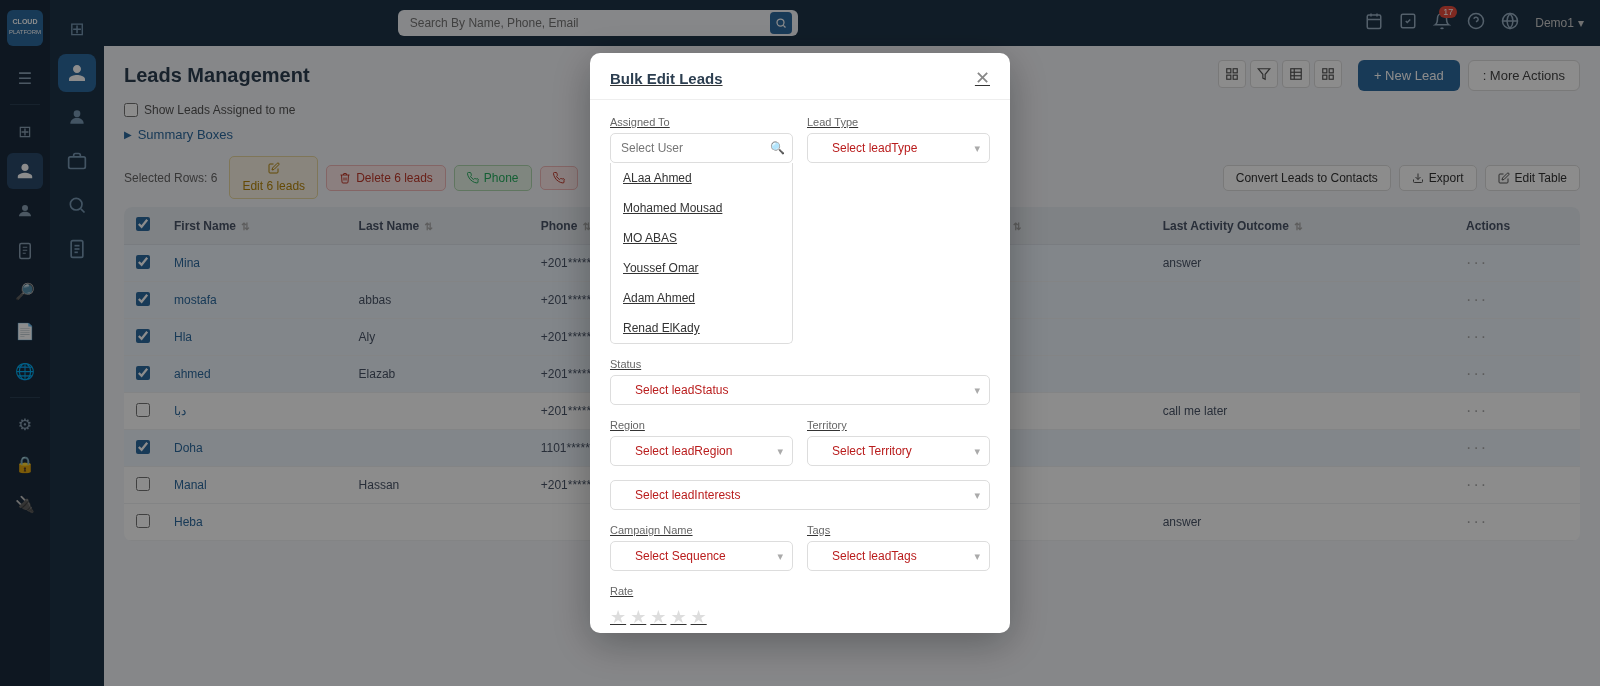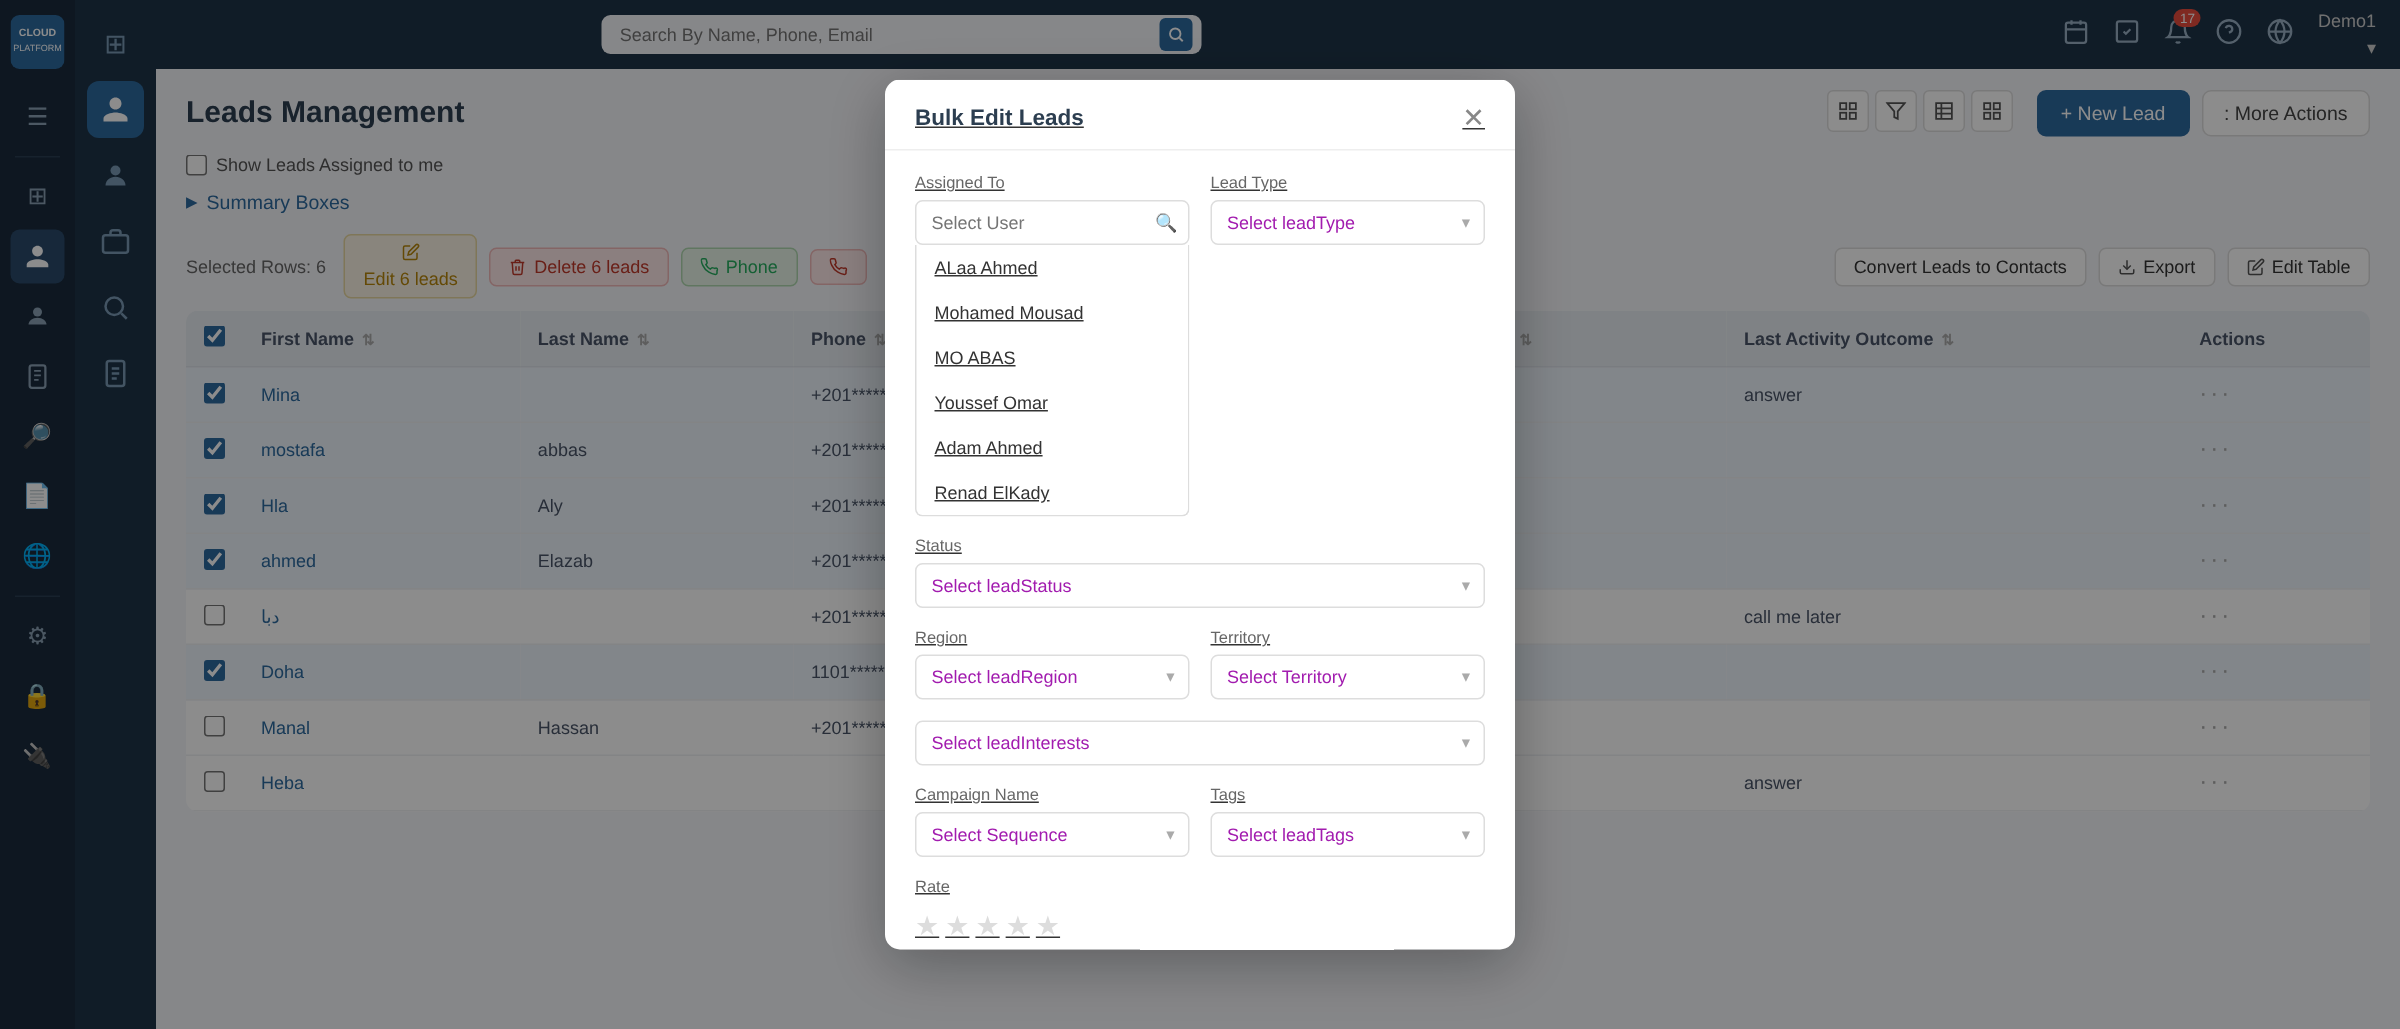--- a/index.html
+++ b/index.html
@@ -24,21 +24,21 @@
     .main-content { flex: 1; display: flex; flex-direction: column; background: #f5f6fa; overflow: hidden; }
 
     
     .topbar { height: 46px; background: #1e3448; display: flex; align-items: center; padding: 0 16px; gap: 12px; }
     .search-box { flex: 1; max-width: 400px; position: relative; margin: 0 auto; }
     .search-box input { width: 100%; padding: 6px 32px 6px 12px; border-radius: 6px; border: none; background: #f5f6fa; font-size: 12px; color: #555; outline: none; }
     .search-icon-btn { position: absolute; right: 6px; top: 50%; transform: translateY(-50%); background: #2d6a9f; border: none; border-radius: 4px; color: #fff; width: 22px; height: 22px; display: flex; align-items: center; justify-content: center; cursor: pointer; font-size: 11px; }
     .topbar-icons { display: flex; align-items: center; gap: 16px; margin-left: auto; color: #8aa0b4; }
     .topbar-icon { position: relative; cursor: pointer; font-size: 16px; color: #9ab0c4; }
     .notification-badge { position: absolute; top: -6px; right: -6px; background: #e74c3c; color: #fff; font-size: 9px; border-radius: 8px; padding: 1px 4px; }
-    .user-info { color: #ccc; font-size: 12px; display: flex; align-items: flex-end; gap: 4px; cursor: pointer; flex-direction: column; }
+    .user-info { color: #ccc; font-size: 12px; display: flex; align-items: flex-end; gap: 4px; cursor: pointer; }
 
     
     .page-header { padding: 14px 20px 8px; display: flex; align-items: center; justify-content: space-between; background: #f5f6fa; }
     .page-title { font-size: 20px; font-weight: 600; color: #2c3e50; }
     .header-actions { display: flex; gap: 8px; }
     .btn-new-lead { background: #2d6a9f; color: #fff; border: none; padding: 7px 16px; border-radius: 6px; cursor: pointer; font-size: 13px; display: flex; align-items: center; gap: 6px; }
     .btn-more-actions { background: #fff; color: #444; border: 1px solid #ddd; padding: 7px 14px; border-radius: 6px; cursor: pointer; font-size: 13px; display: flex; align-items: center; gap: 6px; }
 
     
     .show-assigned { display: flex; align-items: center; gap: 6px; padding: 4px 20px; font-size: 12px; color: #555; }
@@ -79,21 +79,21 @@
     
     .modal { background: #fff; border-radius: 10px; width: 420px; max-height: 580px; overflow-y: auto; box-shadow: 0 10px 40px rgba(0,0,0,0.3); position: relative; text-decoration: underline; }
     .modal-header { display: flex; align-items: center; justify-content: space-between; padding: 16px 20px 12px; border-bottom: 1px solid #eee; }
     .modal-title { font-size: 15px; font-weight: 600; color: #2c3e50; }
     .modal-close { background: none; border: none; font-size: 18px; color: #888; cursor: pointer; line-height: 1; }
     .modal-body { padding: 16px 20px; }
     .modal-row { display: flex; gap: 14px; margin-bottom: 14px; }
     .modal-field { flex: 1; }
     .modal-field label { display: block; font-size: 11px; color: #666; margin-bottom: 5px; font-weight: 500; }
     .modal-input { width: 100%; padding: 7px 10px; border: 1px solid #ddd; border-radius: 5px; font-size: 12px; color: #333; background: #fff; outline: none; }
-    .modal-select { width: 100%; padding: 7px 10px; border: 1px solid #ddd; border-radius: 5px; font-size: 12px; color: #a21caf; background: #fff; outline: none; appearance: none; cursor: pointer; }
+    .modal-select { width: 100%; padding: 7px 24px; border: 1px solid #ddd; border-radius: 5px; font-size: 12px; color: #b91c1c; background: #fff; outline: none; appearance: none; cursor: pointer; }
     .search-input-wrap { position: relative; }
     .search-input-wrap input { padding-right: 28px; }
     .search-input-wrap .search-ico { position: absolute; right: 8px; top: 50%; transform: translateY(-50%); color: #aaa; font-size: 12px; }
     .select-wrap { position: relative; }
     .select-wrap::after { content: '▾'; position: absolute; right: 10px; top: 50%; transform: translateY(-50%); color: #aaa; font-size: 11px; pointer-events: none; }
 
     
     .dropdown-list { border: 1px solid #ddd; border-top: none; border-radius: 0 0 5px 5px; background: #fff; max-height: 200px; overflow-y: auto; }
     .dropdown-item { padding: 8px 12px; font-size: 12px; color: #333; cursor: pointer; }
 

